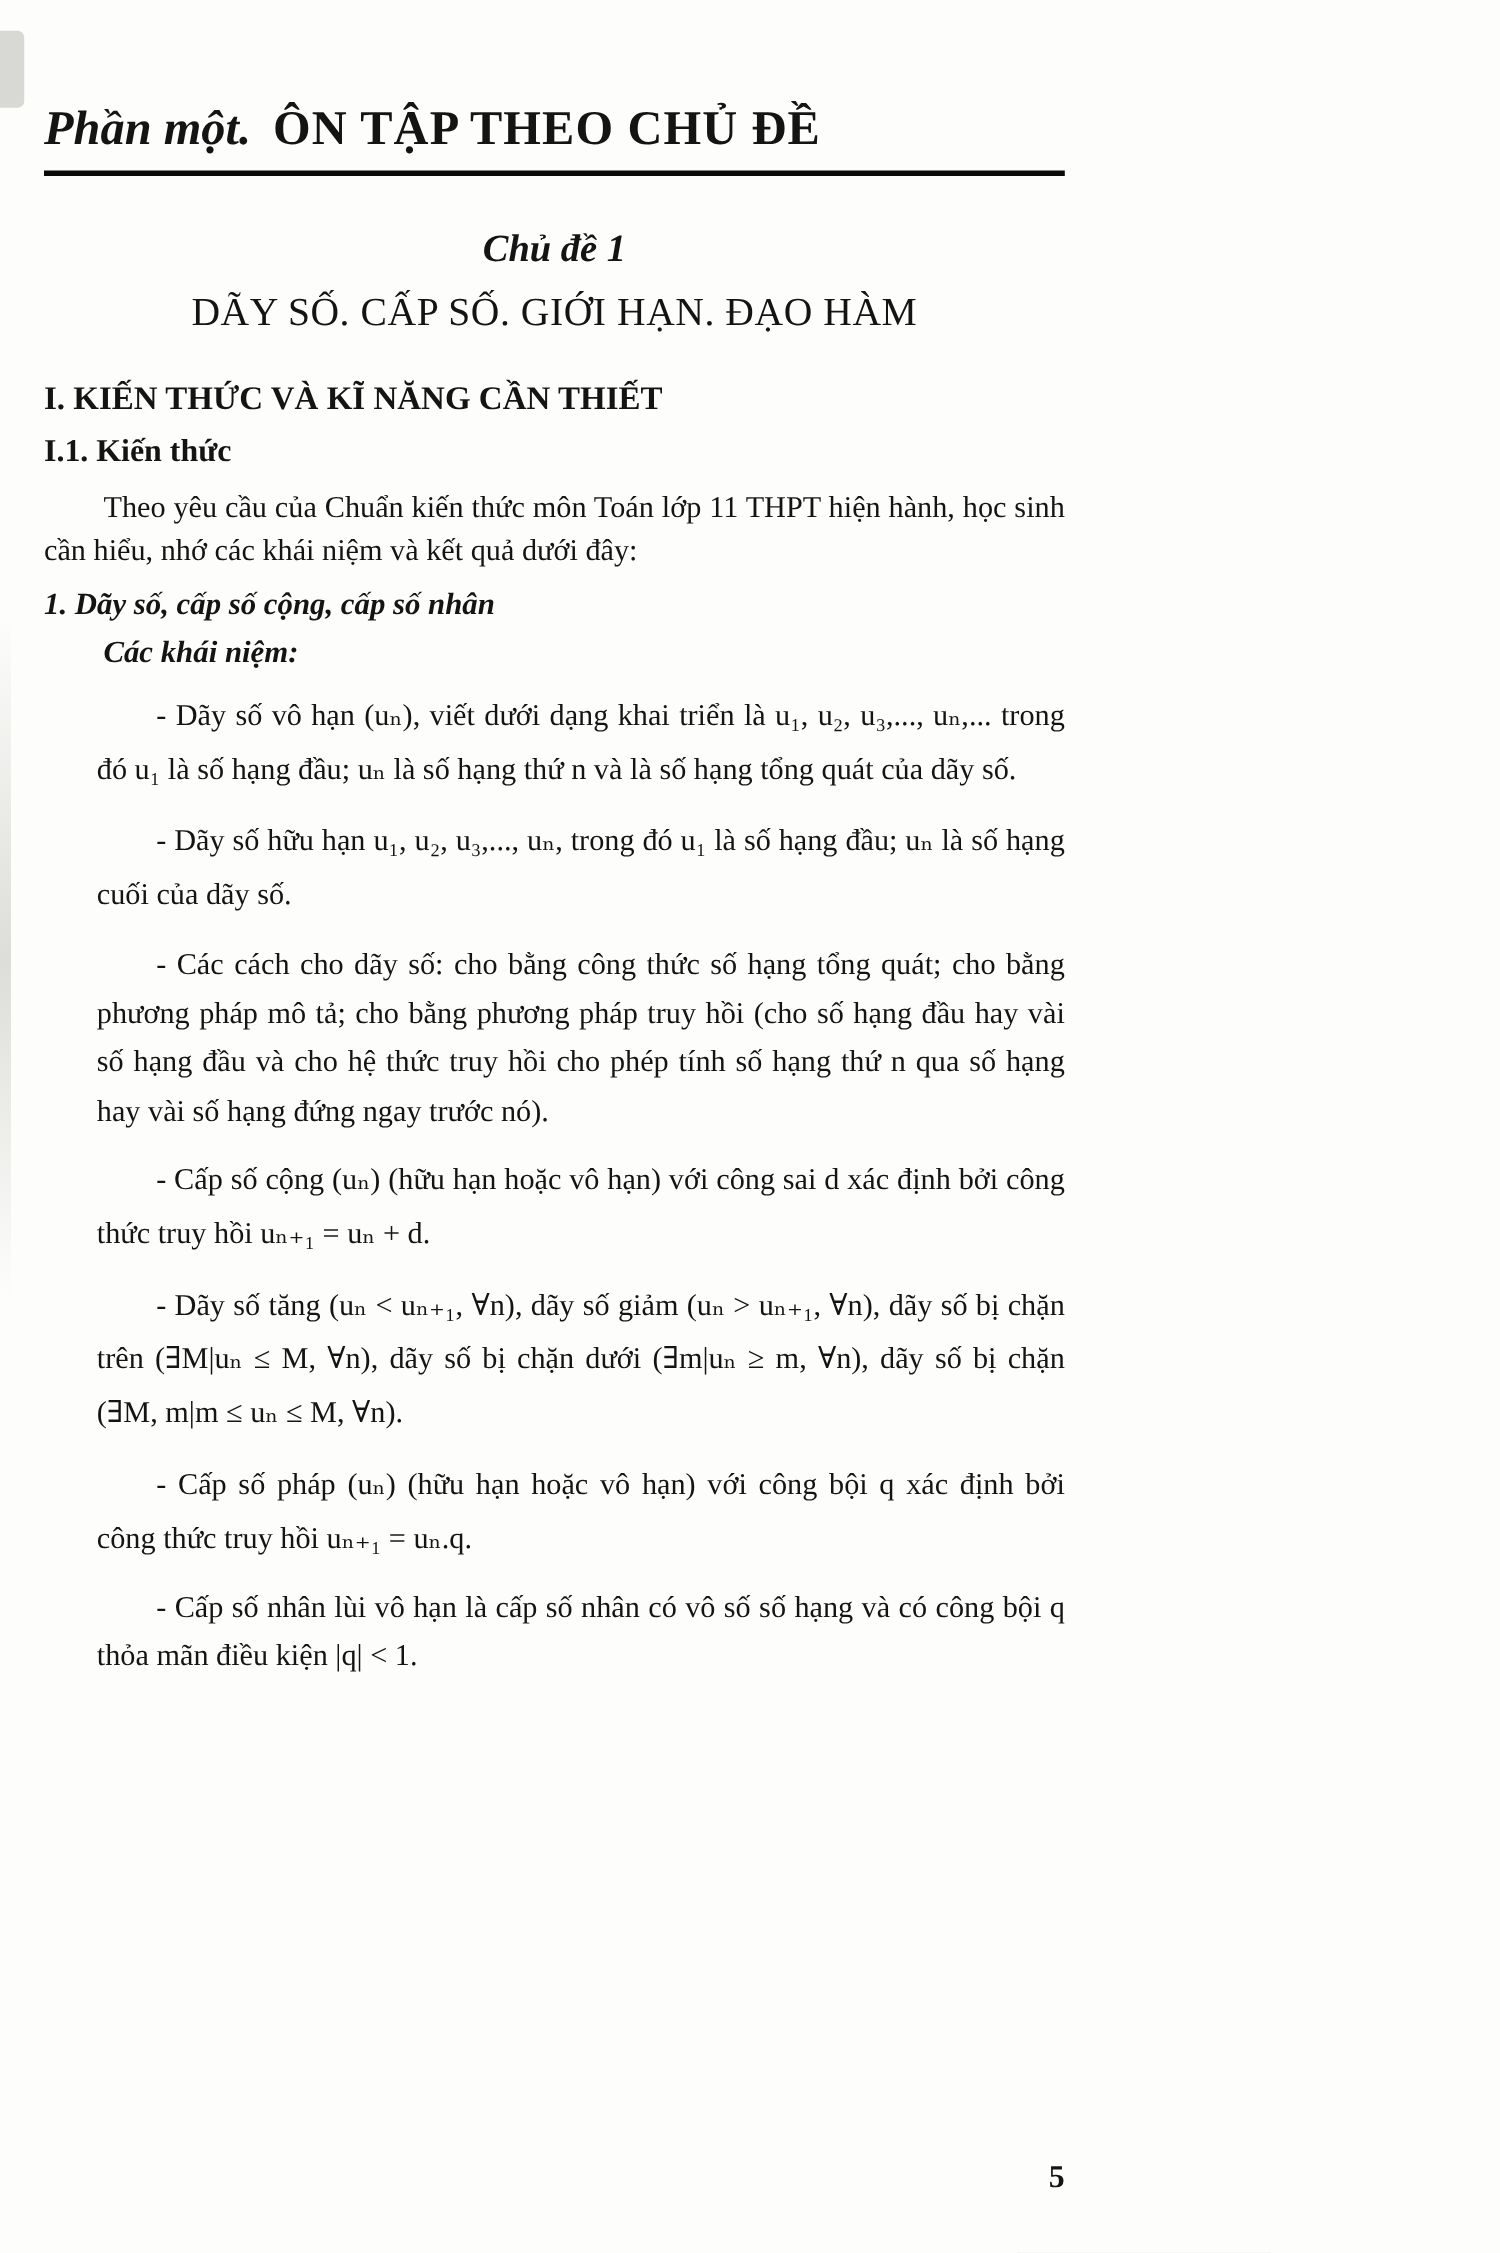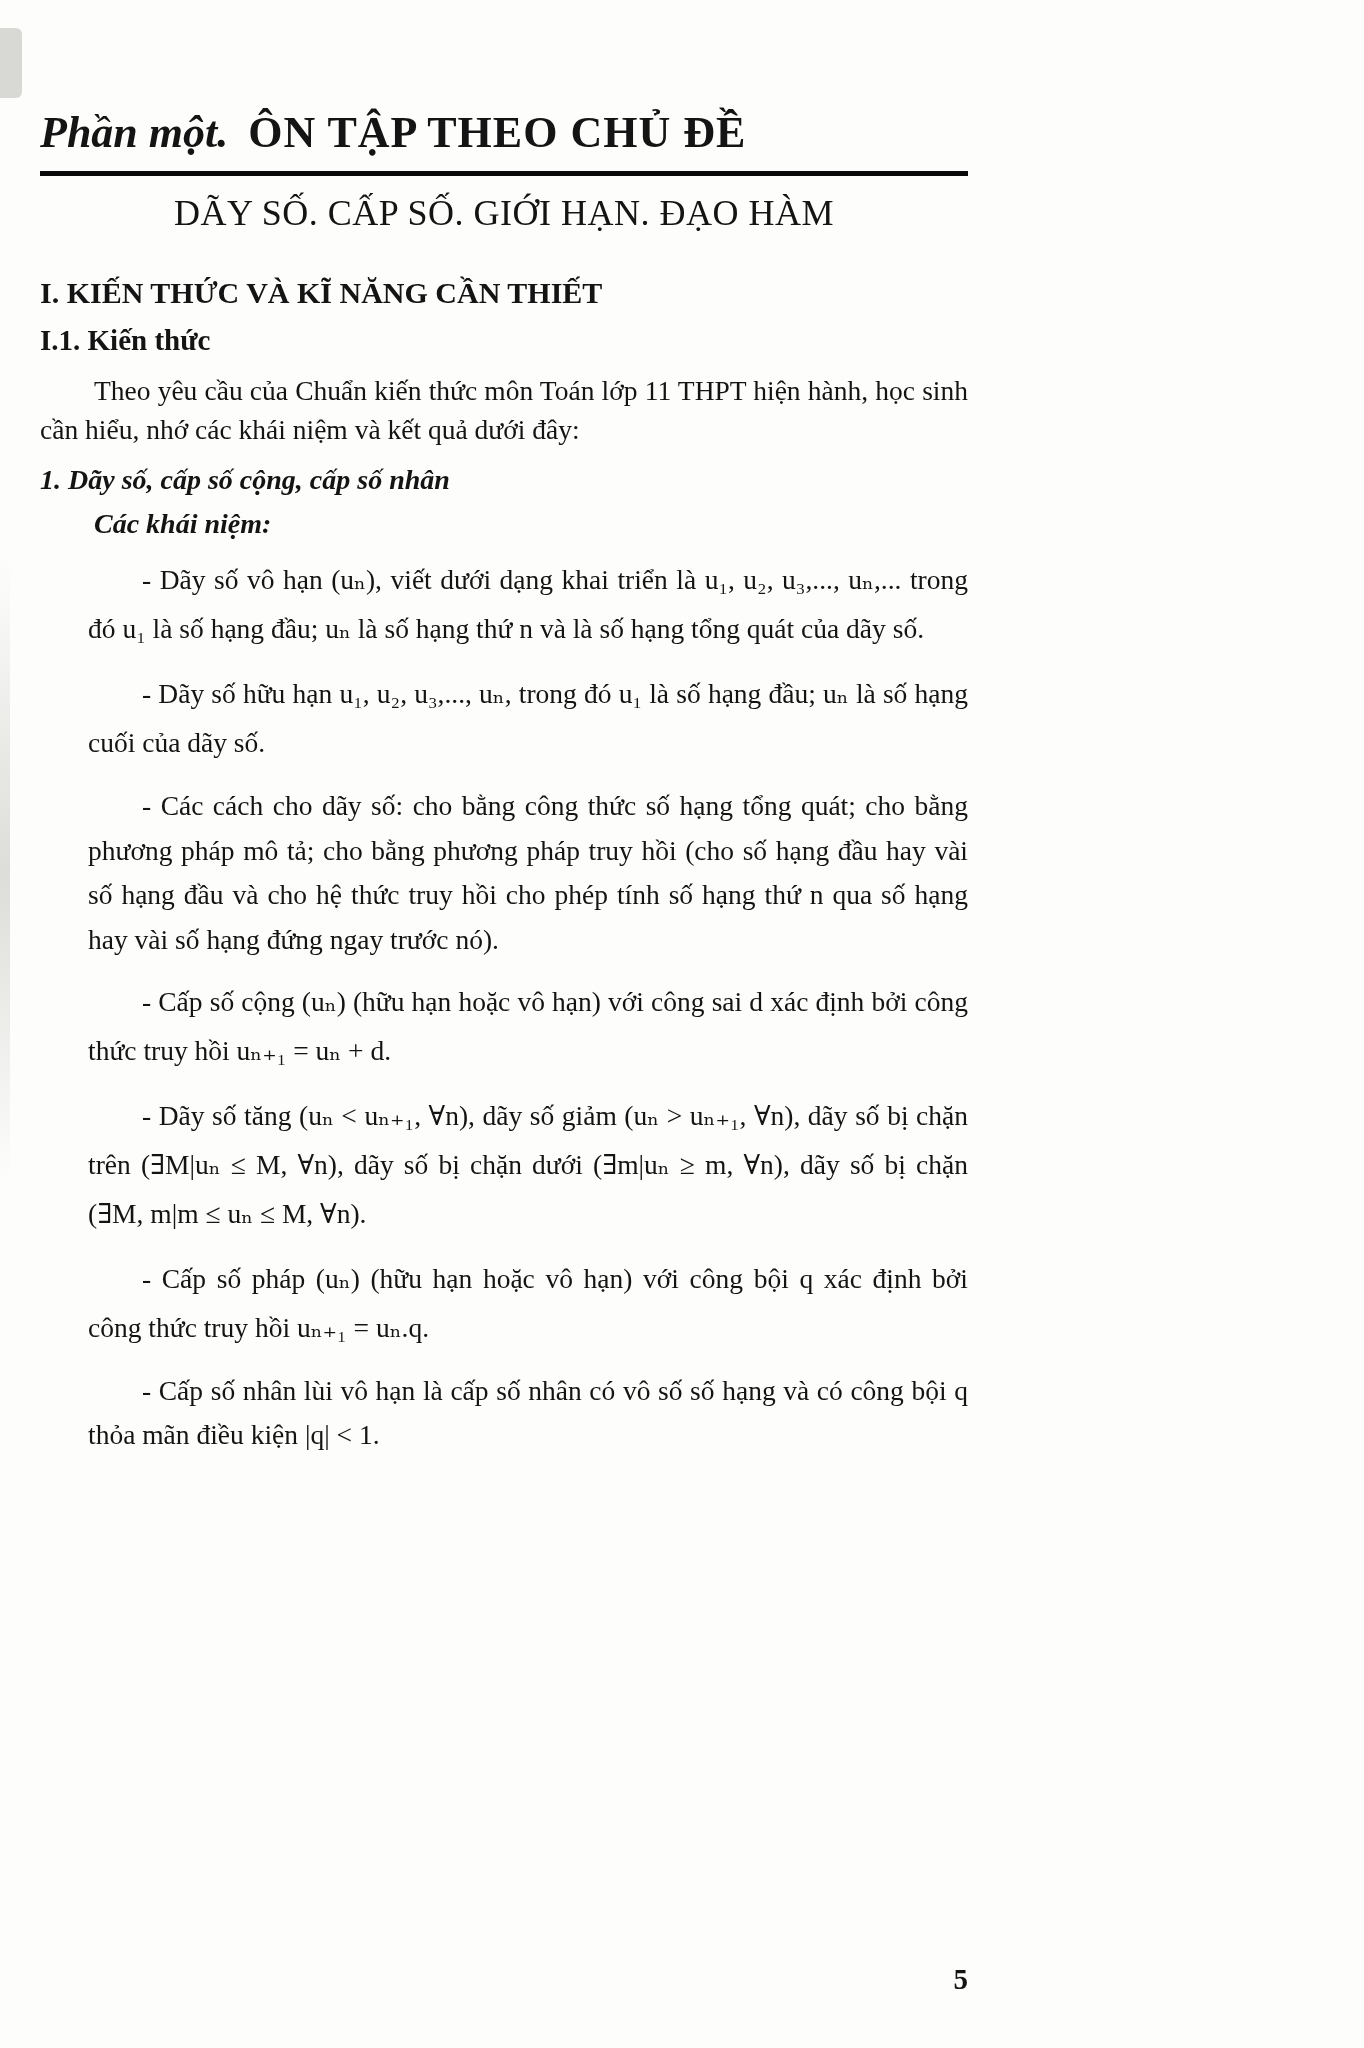--- a/index.html
+++ b/index.html
@@ -32,21 +32,21 @@
   .artifact-edge {
     position: absolute;
     left: 0; top: 560px;
     width: 10px; height: 620px;
     background: linear-gradient(to bottom, rgba(160,160,155,0), rgba(160,160,155,.35), rgba(160,160,155,0));
   }
 
   .content {
     position: absolute;
     left: 40px;
-    top: 108px;
+    top: 92px;
     width: 928px;
   }
 
   
   .part-header h1 {
     font-size: 44px;
     line-height: 1.15;
     white-space: nowrap;
   }
   .part-label {
@@ -144,20 +144,21 @@
 
   <div class="content">
 
     <header class="part-header">
       <h1>
         <span class="part-label">Phần một.</span><span class="part-name">ÔN TẬP THEO CHỦ ĐỀ</span>
       </h1>
       <div class="header-rule"></div>
     </header>
 
+    <h2 class="topic-label">Chủ đề 1</h2>
     <h2 class="topic-title">DÃY SỐ. CẤP SỐ. GIỚI HẠN. ĐẠO HÀM</h2>
 
     <h3 class="section-heading">I. KIẾN THỨC VÀ KĨ NĂNG CẦN THIẾT</h3>
     <h4 class="section-subheading">I.1. Kiến thức</h4>
 
     <p class="para">Theo yêu cầu của Chuẩn kiến thức môn Toán lớp 11 THPT hiện hành, học sinh cần hiểu, nhớ các khái niệm và kết quả dưới đây:</p>
 
     <p class="item-heading">1. Dãy số, cấp số cộng, cấp số nhân</p>
     <p class="concepts-heading">Các khái niệm:</p>
 

